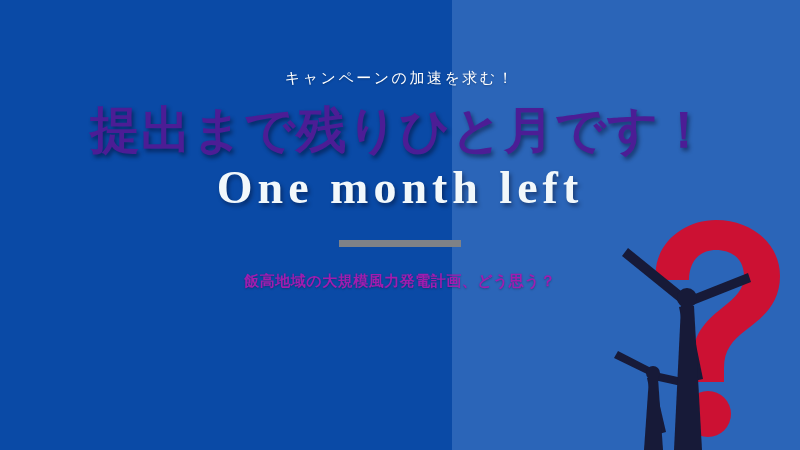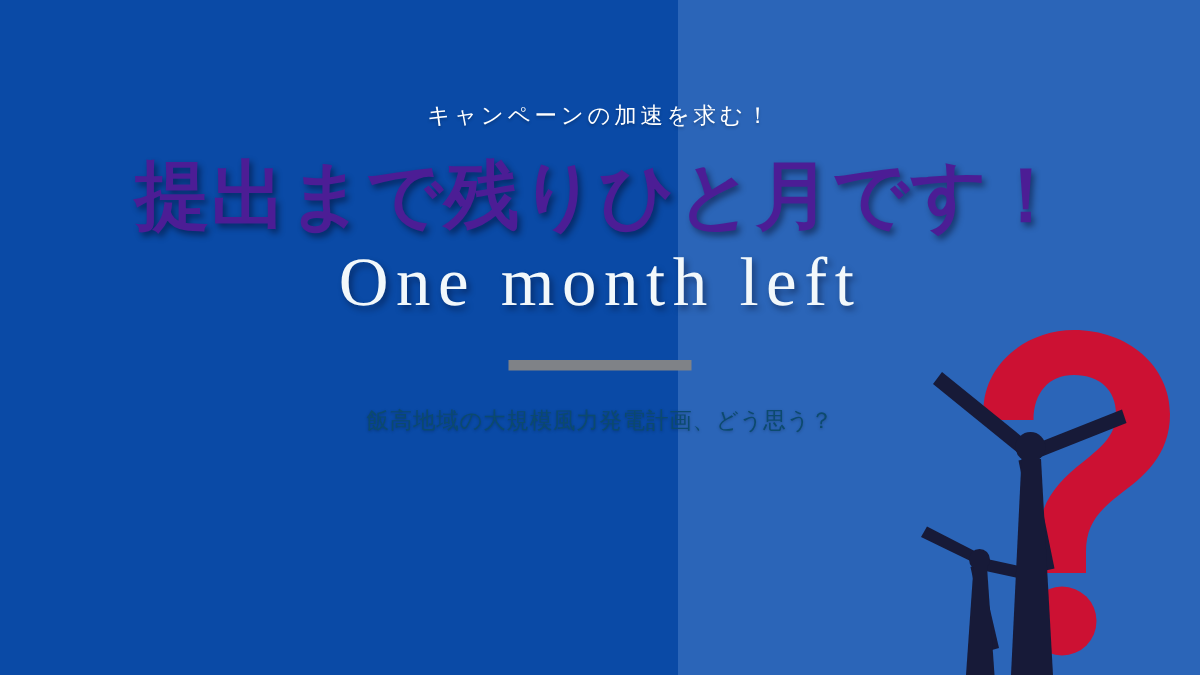--- a/index.html
+++ b/index.html
@@ -75,40 +75,40 @@
     letter-spacing: 1px;
     margin: 0 0 6px 0;
     text-shadow: 2px 3px 4px rgba(0,0,20,0.45);
     white-space: nowrap;
   }
 
   .headline-en {
     color: #f2f8fb;
     font-family: "Liberation Serif", "DejaVu Serif", serif;
     font-size: 46px;
-    font-weight: 400;
+    font-weight: 700;
     line-height: 1.1;
     letter-spacing: 5px;
     margin: 0 0 26px 0;
     text-shadow: 2px 3px 4px rgba(0,0,20,0.40);
     white-space: nowrap;
   }
 
   .divider {
     width: 122px;
     height: 7px;
     background: #7f8287;
     margin: 0 0 26px 0;
     border: 0;
   }
 
   .subtitle {
-    color: #0c4a6e;
+    color: #a21caf;
     font-size: 15px;
-    font-weight: 400;
+    font-weight: 700;
     letter-spacing: 0.5px;
     line-height: 1;
     margin: 0;
     text-shadow: 0 1px 2px rgba(0,0,0,0.25);
     white-space: nowrap;
   }
 </style>
 </head>
 <body>
 

